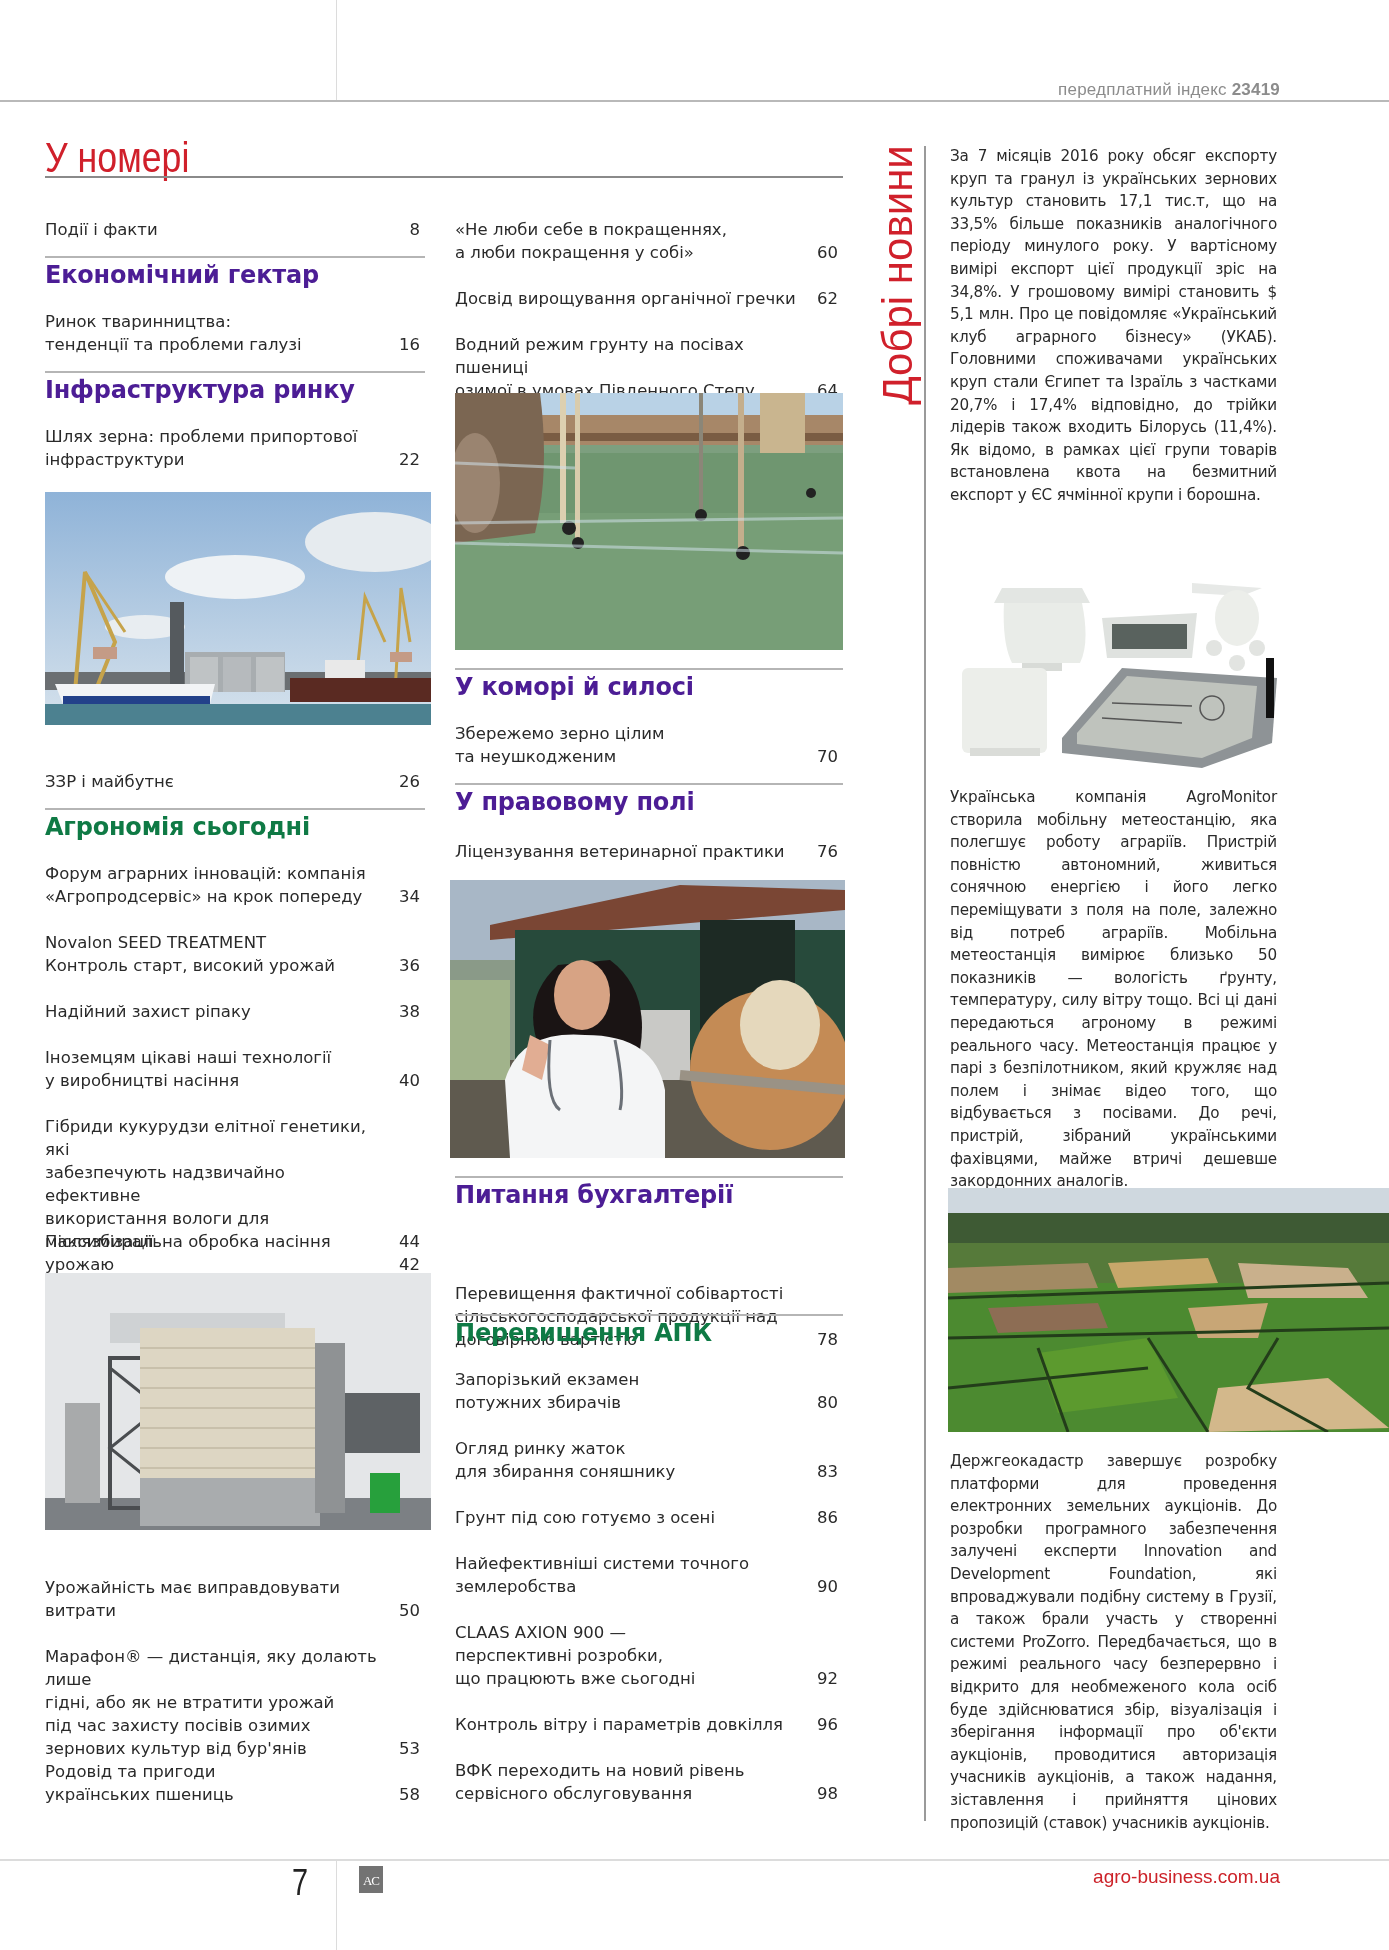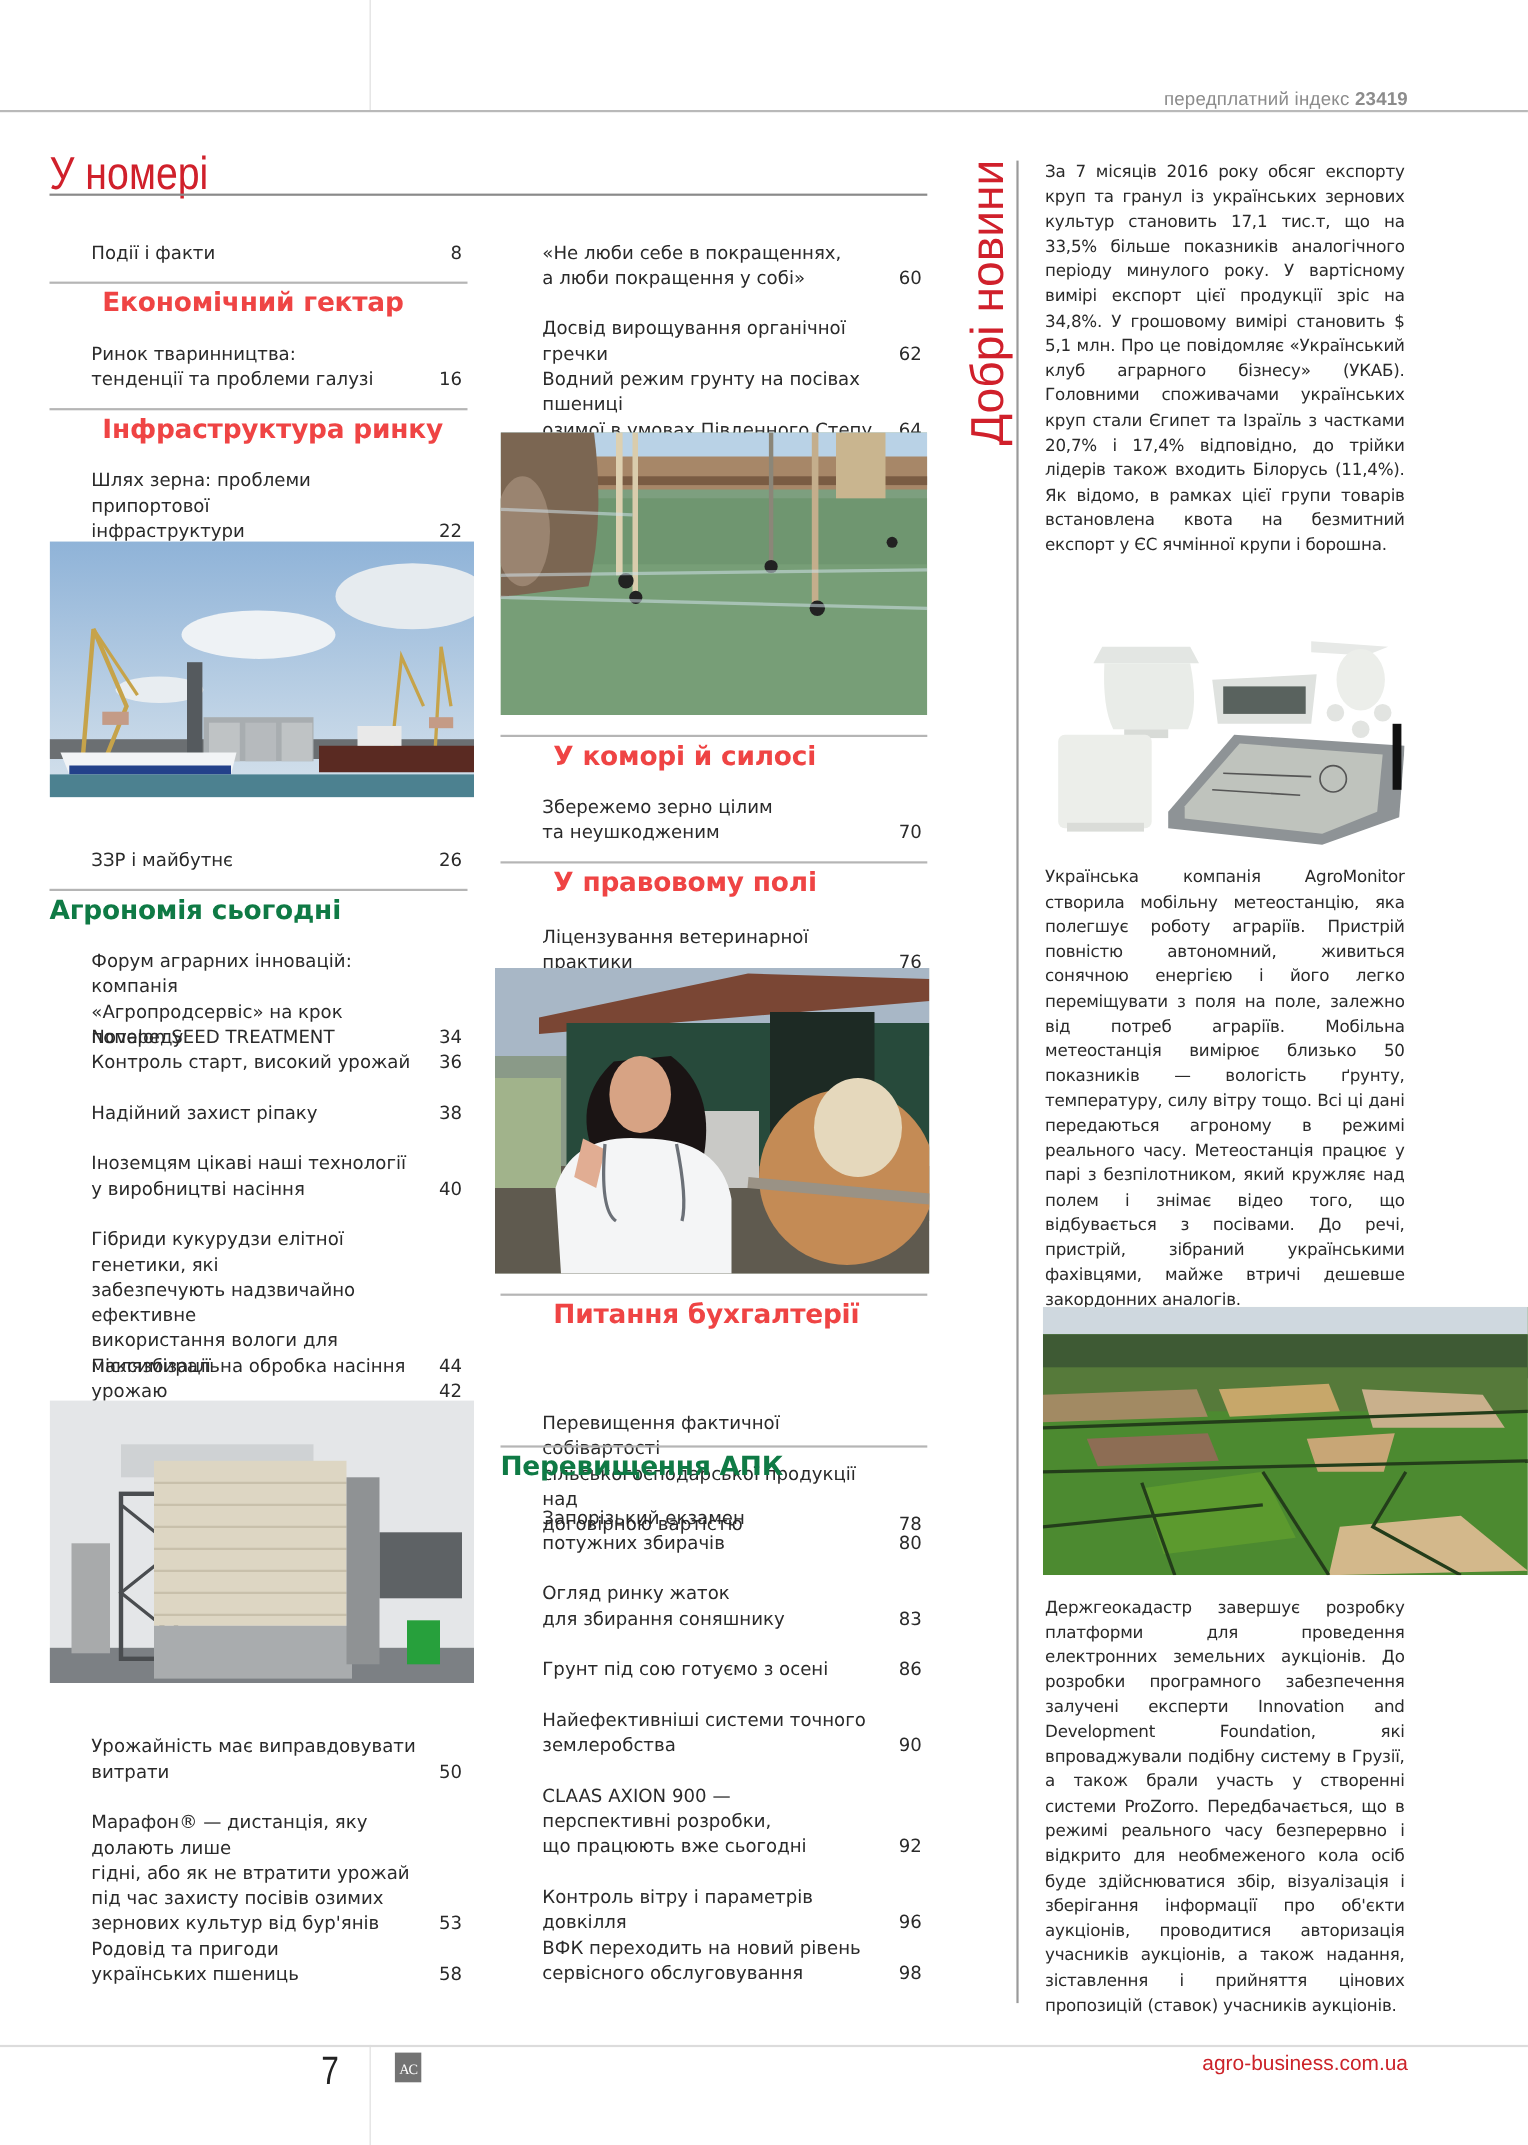--- a/index.html
+++ b/index.html
@@ -12,26 +12,26 @@
   .sub-index b { color: #8c8c8c; }
 
   .page-title { position: absolute; left: 45px; top: 134px; font-family: "Liberation Sans", sans-serif; font-size: 42px; color: #d0202b; transform: scaleX(0.85); transform-origin: left; }
   .title-rule { position: absolute; left: 45px; top: 176px; width: 798px; height: 2px; background: #8a8a8a; }
 
   .col { position: absolute; }
   .col-left { left: 45px; top: 218px; width: 380px; }
   .col-mid { left: 455px; top: 218px; width: 388px; }
 
   .toc-item { position: absolute; left: 0; width: 100%; font-size: 16.5px; line-height: 23px; color: #2a2a2a; }
-  .toc-item .t { display: block; padding-right: 42px; white-space: pre-line; margin-left: 38px; }
+  .toc-item .t { display: block; padding-right: 42px; white-space: pre-line; }
   .toc-item .p { position: absolute; right: 5px; bottom: 0; }
 
   .sec-rule { position: absolute; left: 0; width: 100%; height: 1.5px; background: #b5b5b5; }
   .sec-head { position: absolute; left: 0; font-size: 24px; font-weight: bold; line-height: 30px; letter-spacing: -0.2px; }
-  .blue { color: #ef4444; margin-left: 48px; }
+  .blue { color: #4c1d95; }
   .green { color: #0f7a45; }
 
   .photo { position: absolute; overflow: hidden; }
 
   .news-vtitle { position: absolute; left: 872px; top: 146px; width: 52px; height: 258px; }
   .news-vtitle span { position: absolute; left: 50%; top: 50%; transform: translate(-50%, -50%) rotate(-90deg); white-space: nowrap; font-family: "Liberation Sans", sans-serif; font-size: 42px; color: #d0202b; }
   .news-vline { position: absolute; left: 924px; top: 146px; width: 1.5px; height: 1675px; background: #9a9a9a; }
 
   .news-text { position: absolute; left: 950px; width: 327px; font-size: 15.2px; line-height: 22.6px; color: #2a2a2a; text-align: justify; letter-spacing: -0.2px; }
 

